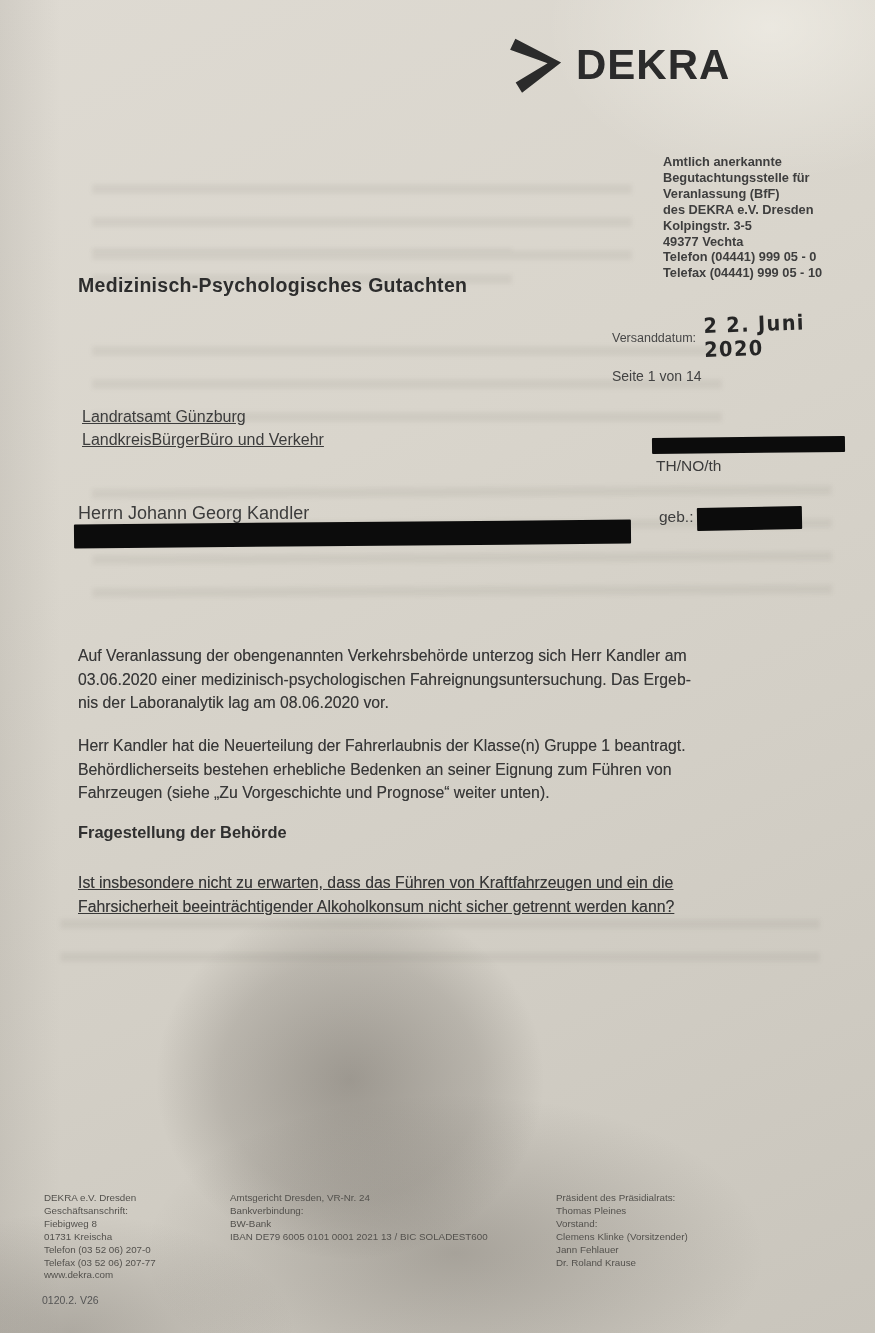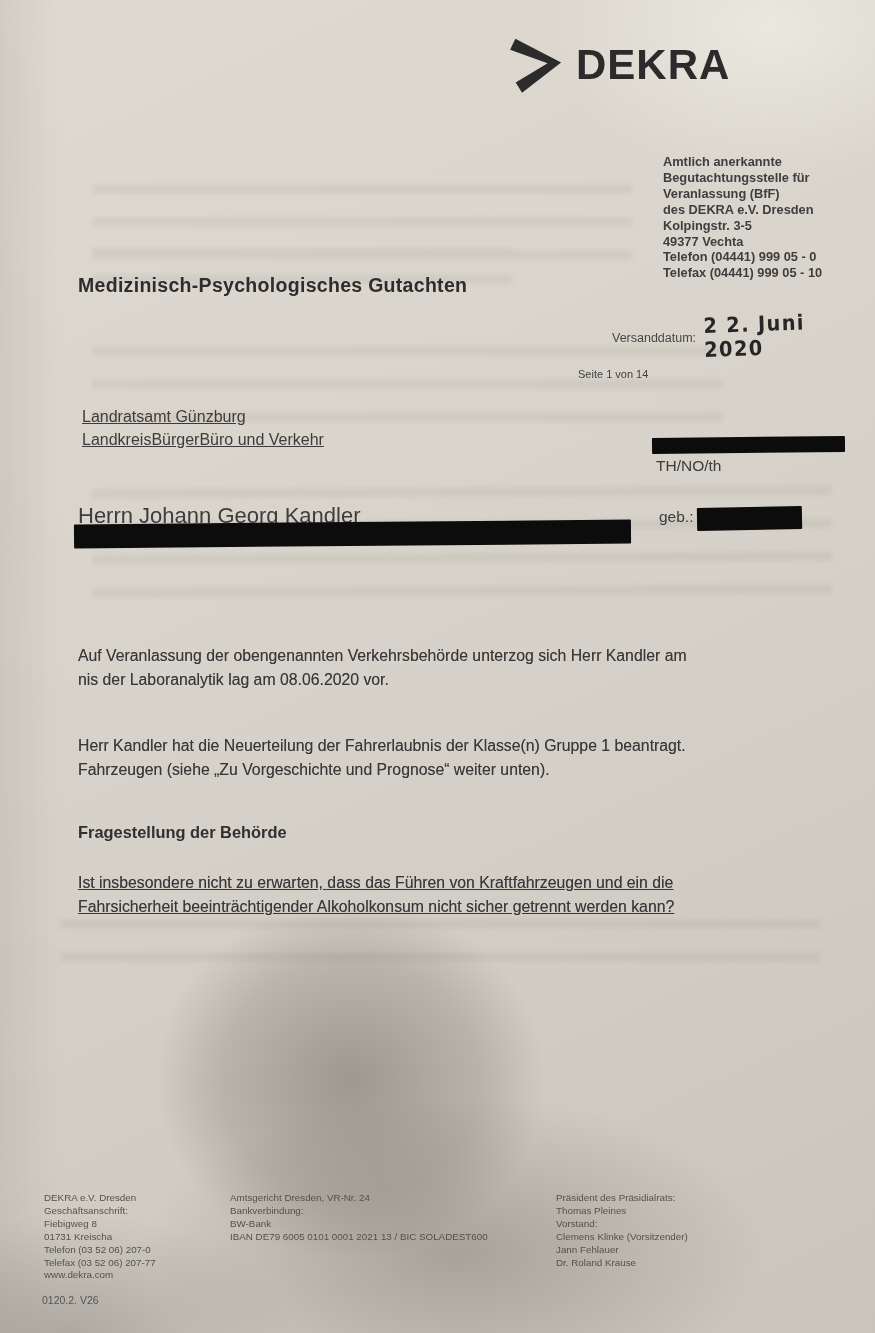--- a/index.html
+++ b/index.html
@@ -25,28 +25,28 @@
   
   .office{top:154px;left:663px;font-size:12.8px;font-weight:bold;line-height:15.9px;color:#3e3e3e;}
 
   
   .title{top:274px;left:78px;font-size:19.5px;font-weight:bold;color:#2d2d2d;letter-spacing:0.3px;}
 
   
   .versand-label{top:331px;left:612px;font-size:12.5px;color:#474747;}
   .stamp{top:314px;left:703px;font-size:21px;font-weight:bold;color:#262626;letter-spacing:1.5px;
          font-family:"DejaVu Sans",sans-serif;transform:rotate(-2deg) scaleX(0.92);transform-origin:left top;}
-  .page-info{top:368px;left:578px;font-size:11px;color:#424242;}
+  .page-info{top:368px;left:612px;font-size:14px;color:#424242;}
 
   
   .recipient{top:406px;left:82px;font-size:16px;line-height:22.5px;color:#3c3c3c;text-decoration:underline;}
   .bar{background:#0c0c0c;border-radius:1px;}
   .bar-ref{top:437px;left:652px;width:193px;height:16px;transform:rotate(-0.6deg);}
   .file-ref{top:457px;left:656px;font-size:15.5px;color:#3c3c3c;}
-  .addressee{top:503px;left:78px;font-size:22px;color:#3c3c3c;}
+  .addressee{top:503px;left:78px;font-size:18px;color:#3c3c3c;}
   .bar-address{top:522px;left:74px;width:557px;height:24px;transform:rotate(-0.5deg);}
   .geb-label{top:508px;left:659px;font-size:15.5px;color:#3c3c3c;}
   .bar-geb{top:507px;left:697px;width:105px;height:23px;transform:rotate(-1deg);}
 
   
   .bodytext{font-size:15.8px;line-height:23.5px;color:#383838;text-shadow:0 0 0.4px rgba(56,56,56,0.55);}
   .para1{top:644px;left:78px;}
   .para2{top:734px;left:78px;}
   .heading{top:823px;left:78px;font-size:16.4px;font-weight:bold;color:#303030;}
   .question{top:871px;left:78px;text-decoration:underline;}
@@ -112,25 +112,27 @@
   <div class="abs bar bar-ref"></div>
   <div class="abs file-ref">TH/NO/th</div>
 
   <div class="abs addressee">Herrn Johann Georg Kandler</div>
   <div class="abs bar bar-address"></div>
   <div class="abs geb-label">geb.:</div>
   <div class="abs bar bar-geb"></div>
 
   <div class="abs bodytext para1">
     <div class="line">Auf Veranlassung der obengenannten Verkehrsbehörde unterzog sich Herr Kandler am</div>
+    <div class="line">03.06.2020 einer medizinisch-psychologischen Fahreignungsuntersuchung. Das Ergeb-</div>
     <div class="line">nis der Laboranalytik lag am 08.06.2020 vor.</div>
   </div>
 
   <div class="abs bodytext para2">
     <div class="line">Herr Kandler hat die Neuerteilung der Fahrerlaubnis der Klasse(n) Gruppe 1 beantragt.</div>
+    <div class="line">Behördlicherseits bestehen erhebliche Bedenken an seiner Eignung zum Führen von</div>
     <div class="line">Fahrzeugen (siehe „Zu Vorgeschichte und Prognose“ weiter unten).</div>
   </div>
 
   <div class="abs heading">Fragestellung der Behörde</div>
 
   <div class="abs bodytext question">
     <div class="line">Ist insbesondere nicht zu erwarten, dass das Führen von Kraftfahrzeugen und ein die</div>
     <div class="line">Fahrsicherheit beeinträchtigender Alkoholkonsum nicht sicher getrennt werden kann?</div>
   </div>
 

